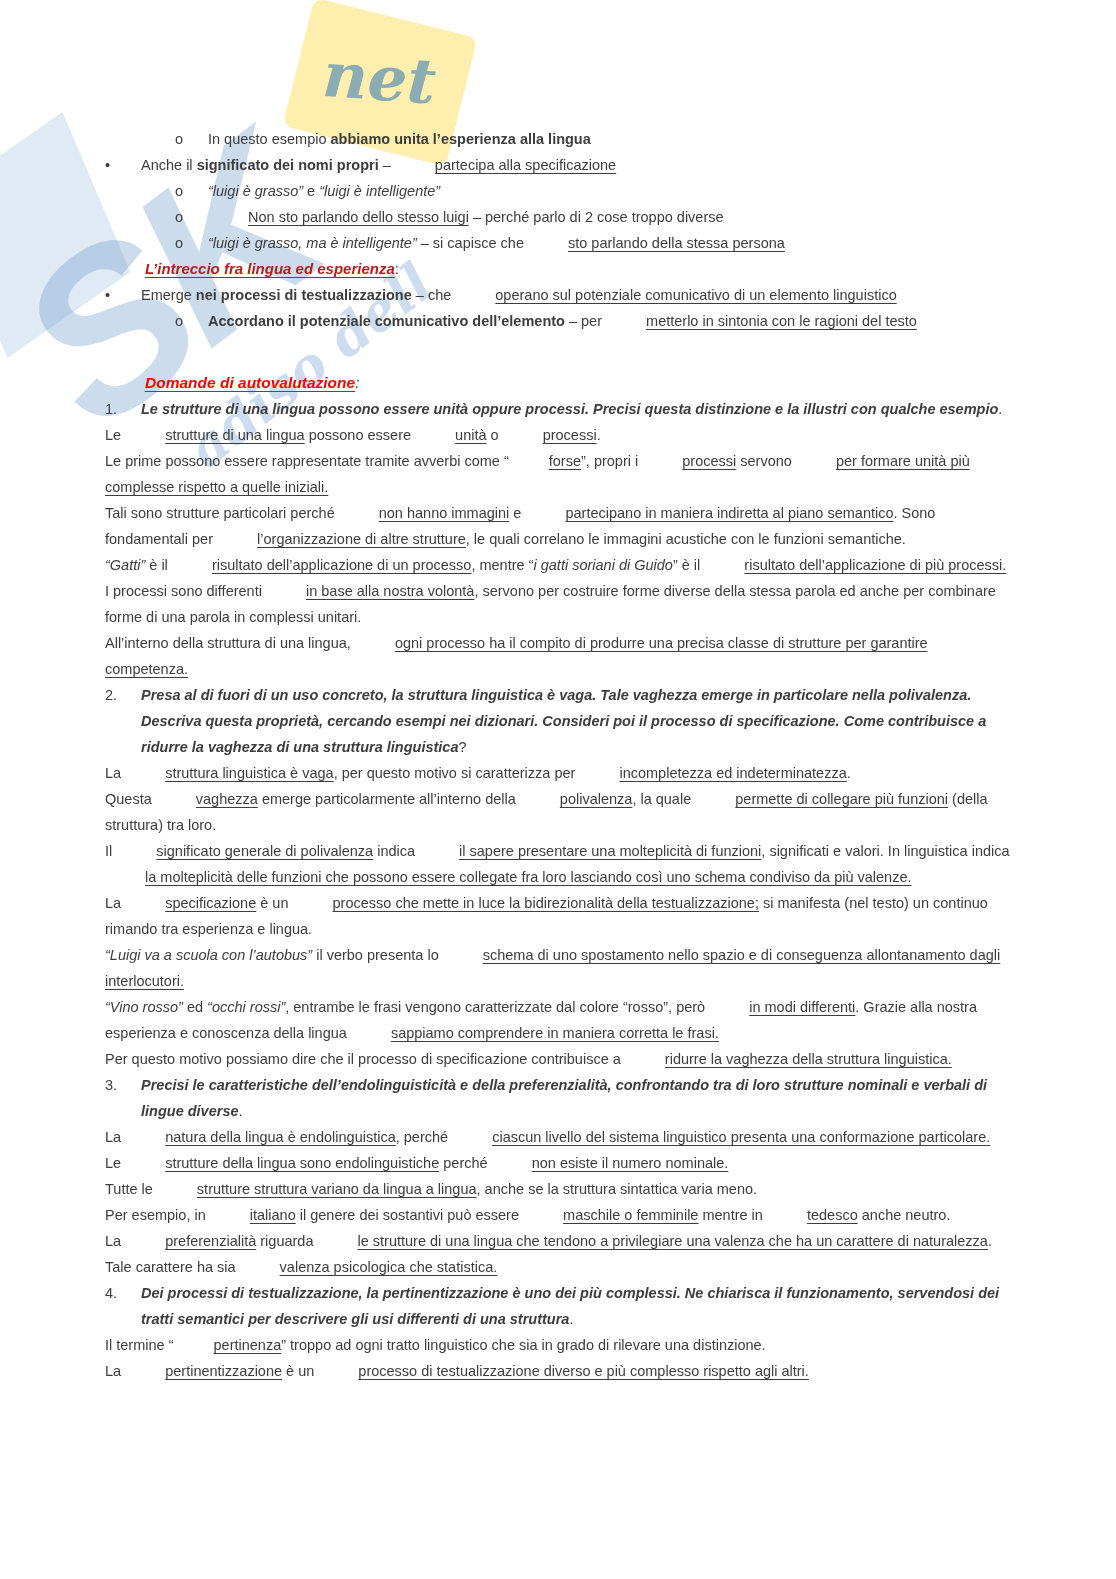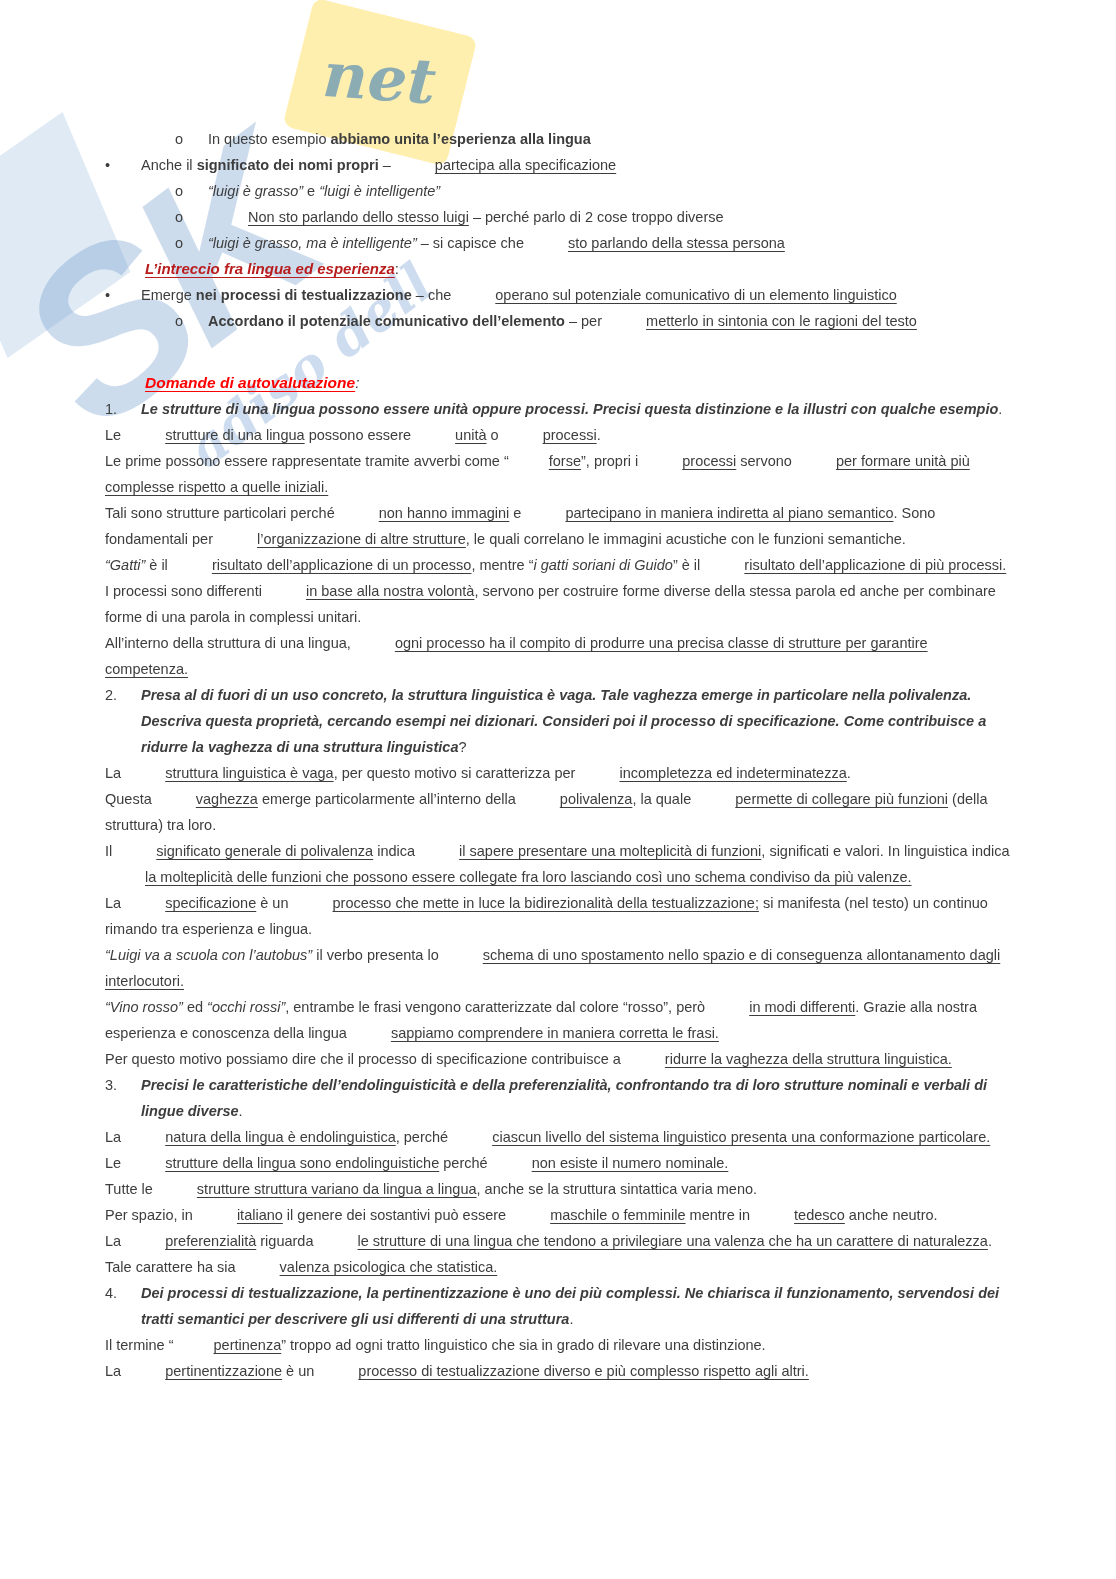--- a/index.html
+++ b/index.html
@@ -178,21 +178,21 @@
       <div class="block p">
         <div class="txt"><span class="">La </span><span class="su">natura della lingua è endolinguistica</span><span class="">, perché </span><span class="su">ciascun livello del sistema linguistico presenta una conformazione particolare.</span></div>
       </div>
       <div class="block p">
         <div class="txt"><span class="">Le </span><span class="su">strutture della lingua sono endolinguistiche</span><span class=""> perché </span><span class="su">non esiste il numero nominale.</span></div>
       </div>
       <div class="block p">
         <div class="txt"><span class="">Tutte le </span><span class="su">strutture struttura variano da lingua a lingua</span><span class="">, anche se la struttura sintattica varia meno.</span></div>
       </div>
       <div class="block p">
-        <div class="txt"><span class="">Per spazio, in </span><span class="su">italiano</span><span class=""> il genere dei sostantivi può essere </span><span class="su">maschile o femminile</span><span class=""> mentre in </span><span class="su">tedesco</span><span class=""> anche neutro.</span></div>
+        <div class="txt"><span class="">Per esempio, in </span><span class="su">italiano</span><span class=""> il genere dei sostantivi può essere </span><span class="su">maschile o femminile</span><span class=""> mentre in </span><span class="su">tedesco</span><span class=""> anche neutro.</span></div>
       </div>
       <div class="block p">
         <div class="txt"><span class="">La </span><span class="su">preferenzialità</span><span class=""> riguarda </span><span class="su">le strutture di una lingua che tendono a privilegiare una valenza che ha un carattere di naturalezza</span><span class="">. Tale carattere ha sia </span><span class="su">valenza psicologica che statistica.</span></div>
       </div>
       <div class="block q">
         <span class="num">4.</span>
         <div class="txt"><span class="sb si">Dei processi di testualizzazione, la pertinentizzazione è uno dei più complessi. Ne chiarisca il funzionamento, servendosi dei tratti semantici per descrivere gli usi differenti di una struttura</span><span class="sb sn">.</span></div>
       </div>
       <div class="block p">
         <div class="txt"><span class="">Il termine “</span><span class="su">pertinenza</span><span class="">” troppo ad ogni tratto linguistico che sia in grado di rilevare una distinzione.</span></div>

